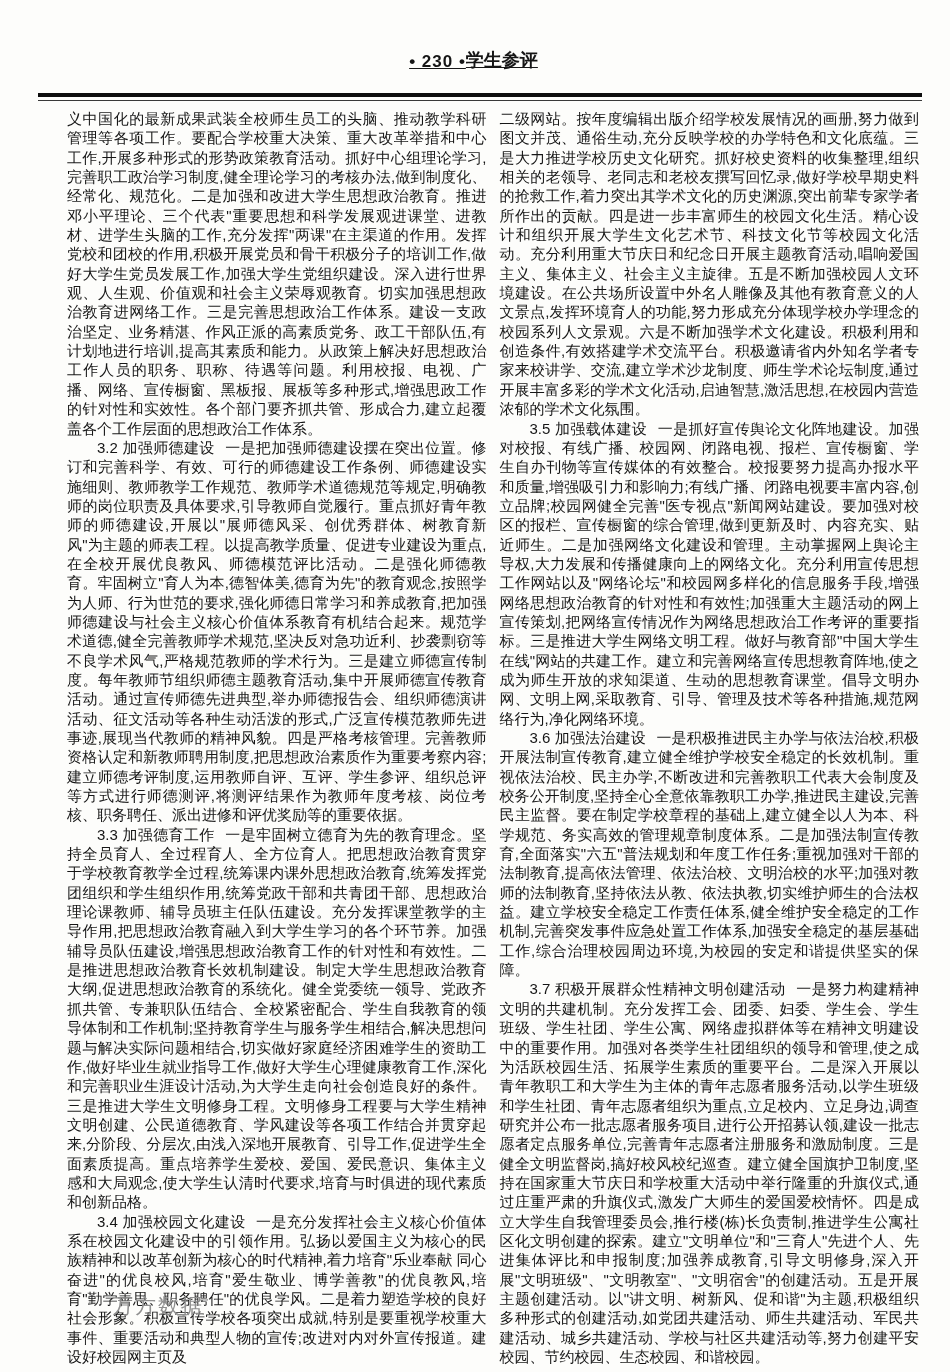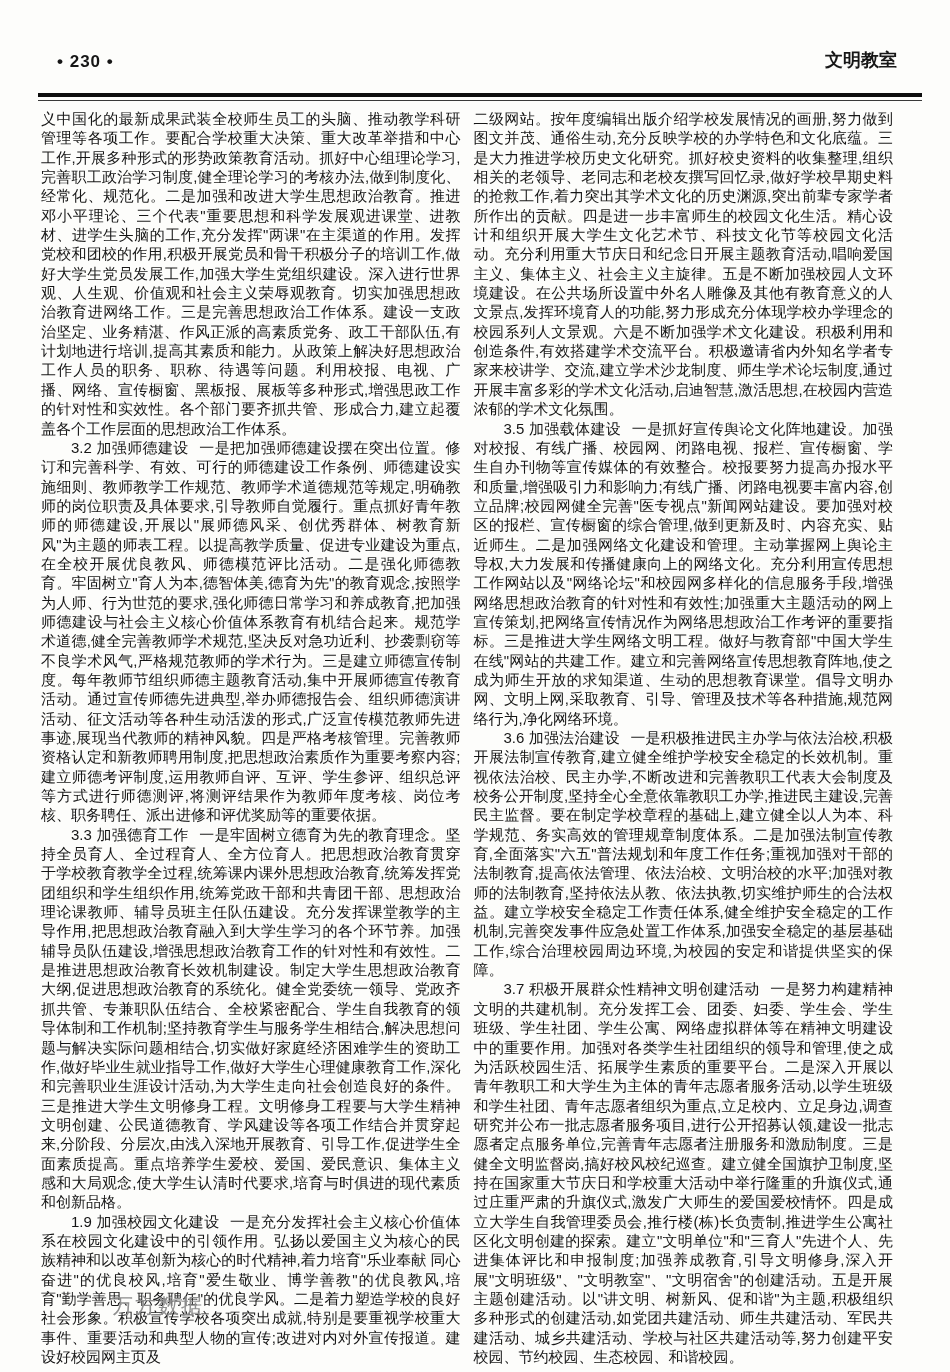--- a/index.html
+++ b/index.html
@@ -10,24 +10,25 @@
     margin: 0 auto;
     background: #fdfdfb;
     font-family: "Liberation Sans", sans-serif;
     color: #161616;
     overflow: hidden;
   }
   .header {
     position: absolute;
     top: 48px;
     left: 57px;
-    right: 53px;
+    right: 60px;
     display: flex;
-    justify-content: space-between;
+    justify-content: center;
     align-items: flex-end;
+    text-decoration: underline;
   }
   .page-number {
     font-size: 17px;
     font-weight: bold;
     letter-spacing: 1px;
   }
   .journal-title {
     font-size: 18px;
     font-weight: bold;
   }
@@ -43,21 +44,21 @@
     position: absolute;
     top: 100px;
     left: 38px;
     right: 28px;
     height: 0;
     border-top: 1px solid #3a3a3a;
   }
   .columns {
     position: absolute;
     top: 109px;
-    left: 41px;
+    left: 67px;
     width: 852px;
     display: flex;
     gap: 13px;
   }
   .col {
     width: 424px;
     text-align: justify;
   }
   .col p {
     margin: 0;
@@ -80,32 +81,32 @@
     letter-spacing: 2px;
   }
 </style>
 </head>
 <body>
 
 <div class="page">
 
   <div class="header">
     <span class="page-number">• 230 •</span>
-    <span class="journal-title">文明教室</span>
+    <span class="journal-title">学生参评</span>
   </div>
   <div class="header-rule"></div>
   <div class="header-rule-thin"></div>
 
   <div class="columns">
 
     <div class="col">
       <p><span class="sec-body">义中国化的最新成果武装全校师生员工的头脑、推动教学科研管理等各项工作。要配合学校重大决策、重大改革举措和中心工作,开展多种形式的形势政策教育活动。抓好中心组理论学习,完善职工政治学习制度,健全理论学习的考核办法,做到制度化、经常化、规范化。二是加强和改进大学生思想政治教育。推进邓小平理论、三个代表"重要思想和科学发展观进课堂、进教材、进学生头脑的工作,充分发挥"两课"在主渠道的作用。发挥党校和团校的作用,积极开展党员和骨干积极分子的培训工作,做好大学生党员发展工作,加强大学生党组织建设。深入进行世界观、人生观、价值观和社会主义荣辱观教育。切实加强思想政治教育进网络工作。三是完善思想政治工作体系。建设一支政治坚定、业务精湛、作风正派的高素质党务、政工干部队伍,有计划地进行培训,提高其素质和能力。从政策上解决好思想政治工作人员的职务、职称、待遇等问题。利用校报、电视、广播、网络、宣传橱窗、黑板报、展板等多种形式,增强思政工作的针对性和实效性。各个部门要齐抓共管、形成合力,建立起覆盖各个工作层面的思想政治工作体系。</span></p>
       <p class="section"><span class="sec-heading">3.2 加强师德建设</span><span class="sec-body">一是把加强师德建设摆在突出位置。修订和完善科学、有效、可行的师德建设工作条例、师德建设实施细则、教师教学工作规范、教师学术道德规范等规定,明确教师的岗位职责及具体要求,引导教师自觉履行。重点抓好青年教师的师德建设,开展以"展师德风采、创优秀群体、树教育新风"为主题的师表工程。以提高教学质量、促进专业建设为重点,在全校开展优良教风、师德模范评比活动。二是强化师德教育。牢固树立"育人为本,德智体美,德育为先"的教育观念,按照学为人师、行为世范的要求,强化师德日常学习和养成教育,把加强师德建设与社会主义核心价值体系教育有机结合起来。规范学术道德,健全完善教师学术规范,坚决反对急功近利、抄袭剽窃等不良学术风气,严格规范教师的学术行为。三是建立师德宣传制度。每年教师节组织师德主题教育活动,集中开展师德宣传教育活动。通过宣传师德先进典型,举办师德报告会、组织师德演讲活动、征文活动等各种生动活泼的形式,广泛宣传模范教师先进事迹,展现当代教师的精神风貌。四是严格考核管理。完善教师资格认定和新教师聘用制度,把思想政治素质作为重要考察内容;建立师德考评制度,运用教师自评、互评、学生参评、组织总评等方式进行师德测评,将测评结果作为教师年度考核、岗位考核、职务聘任、派出进修和评优奖励等的重要依据。</span></p>
       <p class="section"><span class="sec-heading">3.3 加强德育工作</span><span class="sec-body">一是牢固树立德育为先的教育理念。坚持全员育人、全过程育人、全方位育人。把思想政治教育贯穿于学校教育教学全过程,统筹课内课外思想政治教育,统筹发挥党团组织和学生组织作用,统筹党政干部和共青团干部、思想政治理论课教师、辅导员班主任队伍建设。充分发挥课堂教学的主导作用,把思想政治教育融入到大学生学习的各个环节养。加强辅导员队伍建设,增强思想政治教育工作的针对性和有效性。二是推进思想政治教育长效机制建设。制定大学生思想政治教育大纲,促进思想政治教育的系统化。健全党委统一领导、党政齐抓共管、专兼职队伍结合、全校紧密配合、学生自我教育的领导体制和工作机制;坚持教育学生与服务学生相结合,解决思想问题与解决实际问题相结合,切实做好家庭经济困难学生的资助工作,做好毕业生就业指导工作,做好大学生心理健康教育工作,深化和完善职业生涯设计活动,为大学生走向社会创造良好的条件。三是推进大学生文明修身工程。文明修身工程要与大学生精神文明创建、公民道德教育、学风建设等各项工作结合并贯穿起来,分阶段、分层次,由浅入深地开展教育、引导工作,促进学生全面素质提高。重点培养学生爱校、爱国、爱民意识、集体主义感和大局观念,使大学生认清时代要求,培育与时俱进的现代素质和创新品格。</span></p>
-      <p class="section"><span class="sec-heading">1.9 加强校园文化建设</span><span class="sec-body">一是充分发挥社会主义核心价值体系在校园文化建设中的引领作用。弘扬以爱国主义为核心的民族精神和以改革创新为核心的时代精神,着力培育"乐业奉献 同心奋进"的优良校风,培育"爱生敬业、博学善教"的优良教风,培育"勤学善思、职务聘任"的优良学风。二是着力塑造学校的良好社会形象。积极宣传学校各项突出成就,特别是要重视学校重大事件、重要活动和典型人物的宣传;改进对内对外宣传报道。建设好校园网主页及</span></p>
+      <p class="section"><span class="sec-heading">3.4 加强校园文化建设</span><span class="sec-body">一是充分发挥社会主义核心价值体系在校园文化建设中的引领作用。弘扬以爱国主义为核心的民族精神和以改革创新为核心的时代精神,着力培育"乐业奉献 同心奋进"的优良校风,培育"爱生敬业、博学善教"的优良教风,培育"勤学善思、职务聘任"的优良学风。二是着力塑造学校的良好社会形象。积极宣传学校各项突出成就,特别是要重视学校重大事件、重要活动和典型人物的宣传;改进对内对外宣传报道。建设好校园网主页及</span></p>
     </div>
 
     <div class="col">
       <p><span class="sec-body">二级网站。按年度编辑出版介绍学校发展情况的画册,努力做到图文并茂、通俗生动,充分反映学校的办学特色和文化底蕴。三是大力推进学校历史文化研究。抓好校史资料的收集整理,组织相关的老领导、老同志和老校友撰写回忆录,做好学校早期史料的抢救工作,着力突出其学术文化的历史渊源,突出前辈专家学者所作出的贡献。四是进一步丰富师生的校园文化生活。精心设计和组织开展大学生文化艺术节、科技文化节等校园文化活动。充分利用重大节庆日和纪念日开展主题教育活动,唱响爱国主义、集体主义、社会主义主旋律。五是不断加强校园人文环境建设。在公共场所设置中外名人雕像及其他有教育意义的人文景点,发挥环境育人的功能,努力形成充分体现学校办学理念的校园系列人文景观。六是不断加强学术文化建设。积极利用和创造条件,有效搭建学术交流平台。积极邀请省内外知名学者专家来校讲学、交流,建立学术沙龙制度、师生学术论坛制度,通过开展丰富多彩的学术文化活动,启迪智慧,激活思想,在校园内营造浓郁的学术文化氛围。</span></p>
       <p class="section"><span class="sec-heading">3.5 加强载体建设</span><span class="sec-body">一是抓好宣传舆论文化阵地建设。加强对校报、有线广播、校园网、闭路电视、报栏、宣传橱窗、学生自办刊物等宣传媒体的有效整合。校报要努力提高办报水平和质量,增强吸引力和影响力;有线广播、闭路电视要丰富内容,创立品牌;校园网健全完善"医专视点"新闻网站建设。要加强对校区的报栏、宣传橱窗的综合管理,做到更新及时、内容充实、贴近师生。二是加强网络文化建设和管理。主动掌握网上舆论主导权,大力发展和传播健康向上的网络文化。充分利用宣传思想工作网站以及"网络论坛"和校园网多样化的信息服务手段,增强网络思想政治教育的针对性和有效性;加强重大主题活动的网上宣传策划,把网络宣传情况作为网络思想政治工作考评的重要指标。三是推进大学生网络文明工程。做好与教育部"中国大学生在线"网站的共建工作。建立和完善网络宣传思想教育阵地,使之成为师生开放的求知渠道、生动的思想教育课堂。倡导文明办网、文明上网,采取教育、引导、管理及技术等各种措施,规范网络行为,净化网络环境。</span></p>
       <p class="section"><span class="sec-heading">3.6 加强法治建设</span><span class="sec-body">一是积极推进民主办学与依法治校,积极开展法制宣传教育,建立健全维护学校安全稳定的长效机制。重视依法治校、民主办学,不断改进和完善教职工代表大会制度及校务公开制度,坚持全心全意依靠教职工办学,推进民主建设,完善民主监督。要在制定学校章程的基础上,建立健全以人为本、科学规范、务实高效的管理规章制度体系。二是加强法制宣传教育,全面落实"六五"普法规划和年度工作任务;重视加强对干部的法制教育,提高依法管理、依法治校、文明治校的水平;加强对教师的法制教育,坚持依法从教、依法执教,切实维护师生的合法权益。建立学校安全稳定工作责任体系,健全维护安全稳定的工作机制,完善突发事件应急处置工作体系,加强安全稳定的基层基础工作,综合治理校园周边环境,为校园的安定和谐提供坚实的保障。</span></p>
       <p class="section"><span class="sec-heading">3.7 积极开展群众性精神文明创建活动</span><span class="sec-body">一是努力构建精神文明的共建机制。充分发挥工会、团委、妇委、学生会、学生班级、学生社团、学生公寓、网络虚拟群体等在精神文明建设中的重要作用。加强对各类学生社团组织的领导和管理,使之成为活跃校园生活、拓展学生素质的重要平台。二是深入开展以青年教职工和大学生为主体的青年志愿者服务活动,以学生班级和学生社团、青年志愿者组织为重点,立足校内、立足身边,调查研究并公布一批志愿者服务项目,进行公开招募认领,建设一批志愿者定点服务单位,完善青年志愿者注册服务和激励制度。三是健全文明监督岗,搞好校风校纪巡查。建立健全国旗护卫制度,坚持在国家重大节庆日和学校重大活动中举行隆重的升旗仪式,通过庄重严肃的升旗仪式,激发广大师生的爱国爱校情怀。四是成立大学生自我管理委员会,推行楼(栋)长负责制,推进学生公寓社区化文明创建的探索。建立"文明单位"和"三育人"先进个人、先进集体评比和申报制度;加强养成教育,引导文明修身,深入开展"文明班级"、"文明教室"、"文明宿舍"的创建活动。五是开展主题创建活动。以"讲文明、树新风、促和谐"为主题,积极组织多种形式的创建活动,如党团共建活动、师生共建活动、军民共建活动、城乡共建活动、学校与社区共建活动等,努力创建平安校园、节约校园、生态校园、和谐校园。</span></p>
     </div>
 
   </div>

